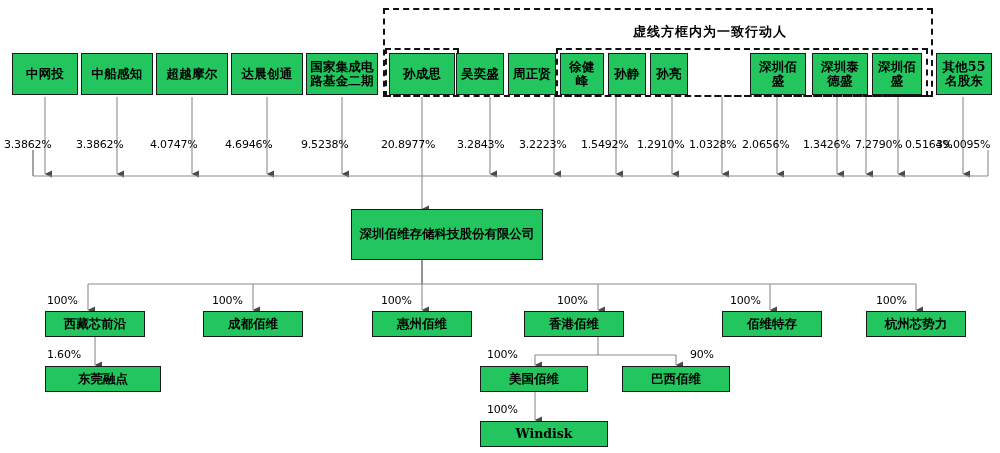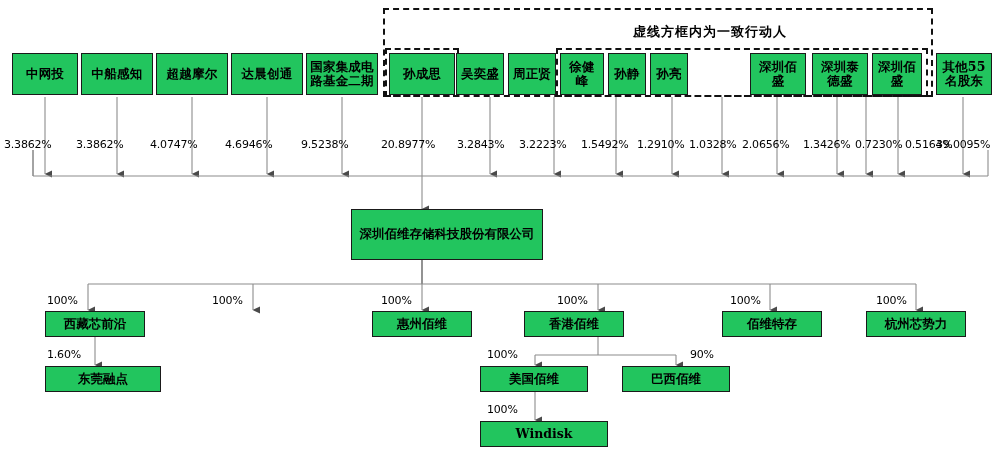--- a/index.html
+++ b/index.html
@@ -178,33 +178,34 @@
   <div class="pct" style="left:637px; top:138px;">1.2910%</div>
 
   <div class="node cn shareholder" style="left: 650px; top: 53px; width: 38px;">孙亮</div>
   <div class="pct" style="left:689px; top:138px;">1.0328%</div>
 
   <div class="pct" style="left:742px; top:138px;">2.0656%</div>
 
   <div class="node cn shareholder" style="left: 750px; top: 53px; width: 56px;">深圳佰盛</div>
   <div class="pct" style="left:803px; top:138px;">1.3426%</div>
 
-  <div class="pct" style="left:855px; top:138px;">0.7230%</div>
+  <div class="pct" style="left:855px; top:138px;">7.2790%</div>
 
   <div class="node cn shareholder" style="left:872px; top:53px; width:50px;">深圳佰盛</div>
   <div class="pct" style="left:905px; top:138px;">0.5164%</div>
 
   <div class="node cn shareholder" style="left:936px; top:53px; width:56px;">其他55名股东</div>
   <div class="pct" style="left:936px; top:138px;">39.0095%</div>
 
   <div class="node cn company" style="left:351px; top:209px; width:192px; height:51px;">深圳佰维存储科技股份有限公司</div>
 
   <div class="node cn sub" style="left:45px; top:311px; width:100px;">西藏芯前沿</div>
   <div class="pct" style="left:47px; top:294px;">100%</div>
 
+  <div class="node cn sub" style="left:203px; top:311px; width:100px;">成都佰维</div>
   <div class="pct" style="left:212px; top:294px;">100%</div>
 
   <div class="node cn sub" style="left:372px; top:311px; width:100px;">惠州佰维</div>
   <div class="pct" style="left:381px; top:294px;">100%</div>
 
   <div class="node cn sub" style="left:524px; top:311px; width:100px;">香港佰维</div>
   <div class="pct" style="left:557px; top:294px;">100%</div>
 
   <div class="node cn sub" style="left:722px; top:311px; width:100px;">佰维特存</div>
   <div class="pct" style="left:730px; top:294px;">100%</div>

